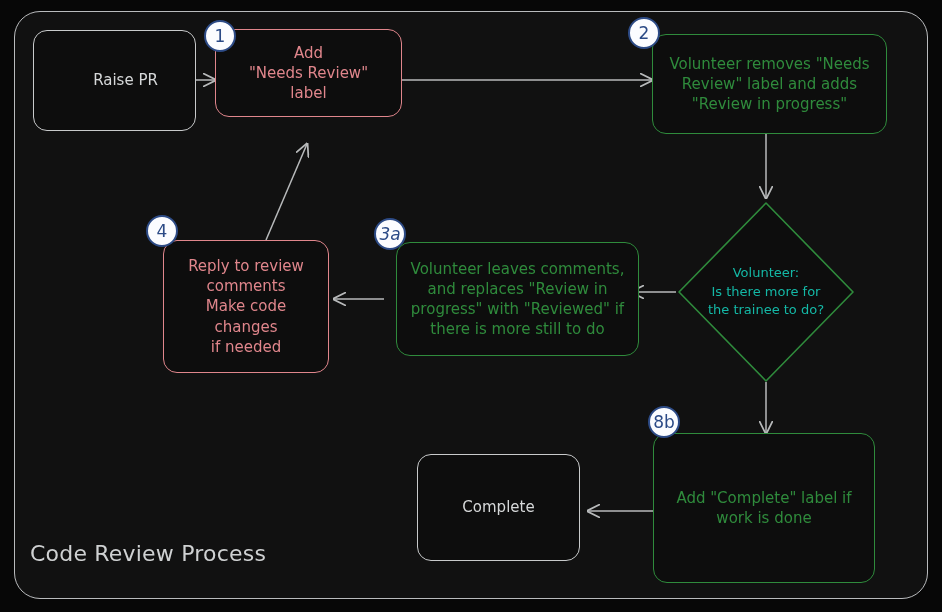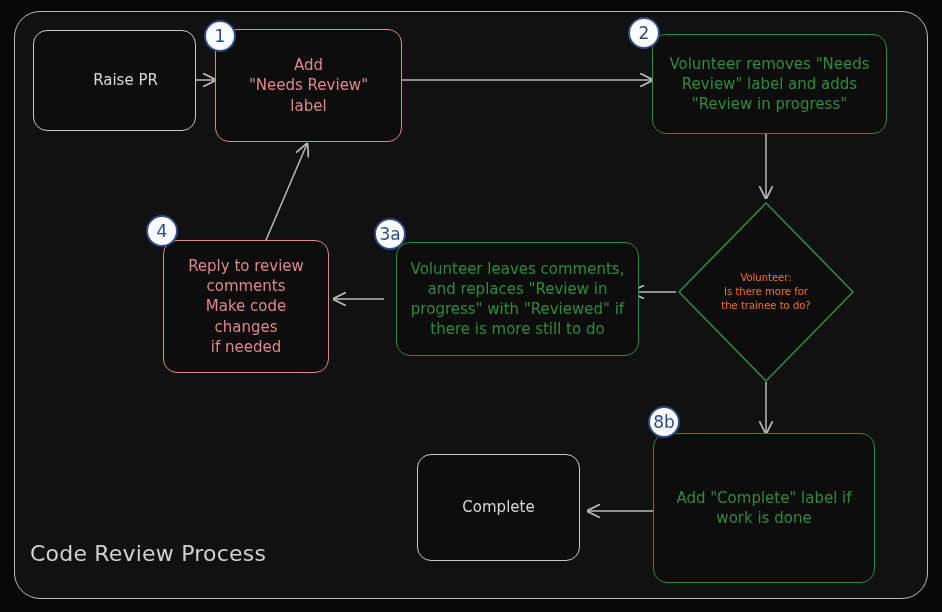--- a/index.html
+++ b/index.html
@@ -63,22 +63,22 @@
     position: absolute;
     inset: 0;
   }
   .diamond-text {
     position: absolute;
     inset: 0;
     display: flex;
     align-items: center;
     justify-content: center;
     text-align: center;
-    color: #f97316;
-    font-size: 10px;
+    color: #14b8a6;
+    font-size: 13px;
     line-height: 1.42;
     white-space: pre-line;
     z-index: 2;
   }
   
   .badge {
     position: absolute;
     width: 32px;
     height: 32px;
     border-radius: 50%;
@@ -132,21 +132,21 @@
       <path d="M 766 382 L 766 433" marker-end="url(#ah)"></path>
 
       <path d="M 653 511 L 588 511" marker-end="url(#ah)"></path>
     </g>
   </svg>
 
   <div class="node plain" style="left:33px; top:30px; width:163px; height:101px;padding-left:22px;">
     <span class="label">Raise PR</span>
   </div>
 
-  <div class="node red" style="left:215px; top:29px; width:187px; height:113px;align-items:center;">
+  <div class="node red" style="left:215px; top:29px; width:187px; height:88px;align-items:center;">
     <span class="label">Add
 "Needs Review"
 label</span>
   </div>
   <div class="badge" style="left:204px; top:20px;">
     <span>1</span>
   </div>
 
   <div class="node green" style="left:652px; top:34px; width:235px; height:100px;">
     <span class="label">Volunteer removes "Needs
@@ -165,21 +165,21 @@
 Is there more for
 the trainee to do?</div>
   </div>
 
   <div class="node green" style="left:384px; top:242px; width:243px; height:114px;margin-left:12px;">
     <span class="label">Volunteer leaves comments,
 and replaces "Review in
 progress" with "Reviewed" if
 there is more still to do</span>
   </div>
-  <div class="badge" style="left:374px; top:218px;">
+  <div class="badge" style="left:374px; top:218px;font-style:italic;">
     <span>3a</span>
   </div>
 
   <div class="node red" style="left:163px; top:240px; width:166px; height:133px;">
     <span class="label">Reply to review
 comments
 Make code changes
 if needed</span>
   </div>
   <div class="badge" style="left:146px; top:215px;">

